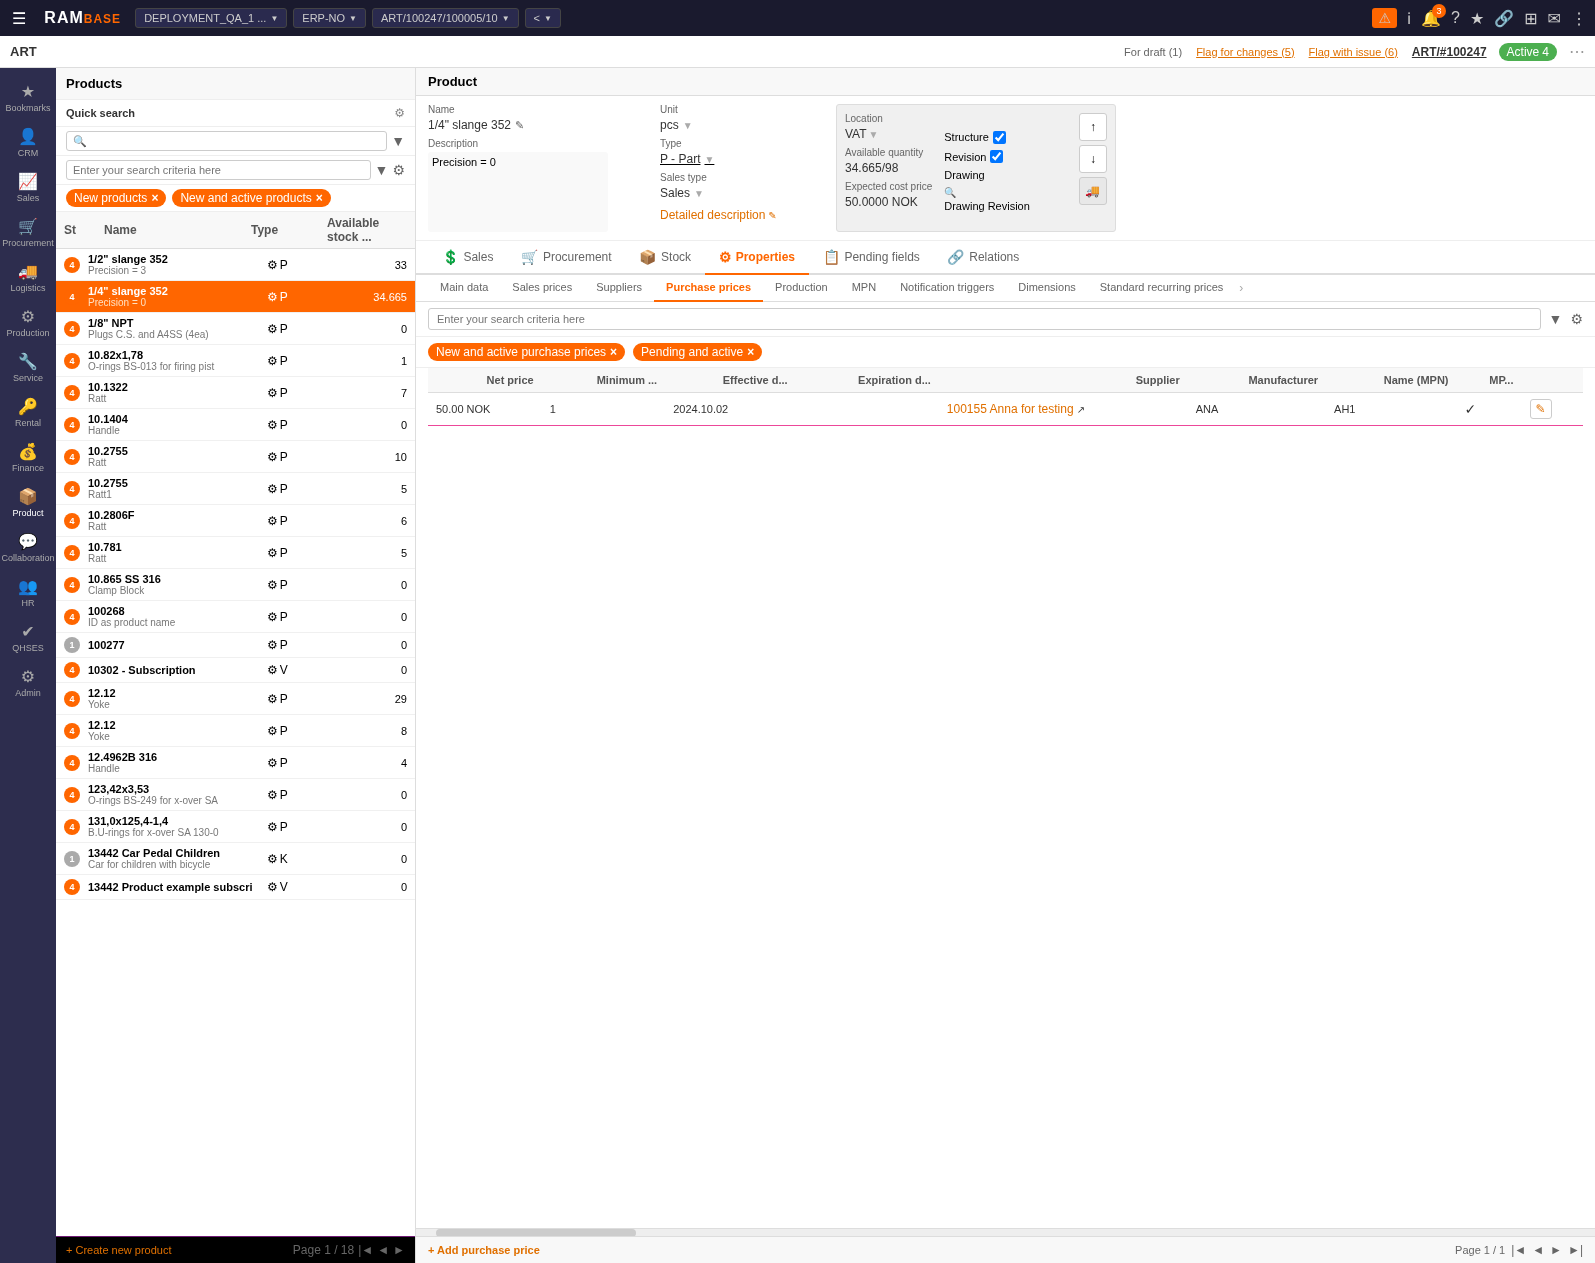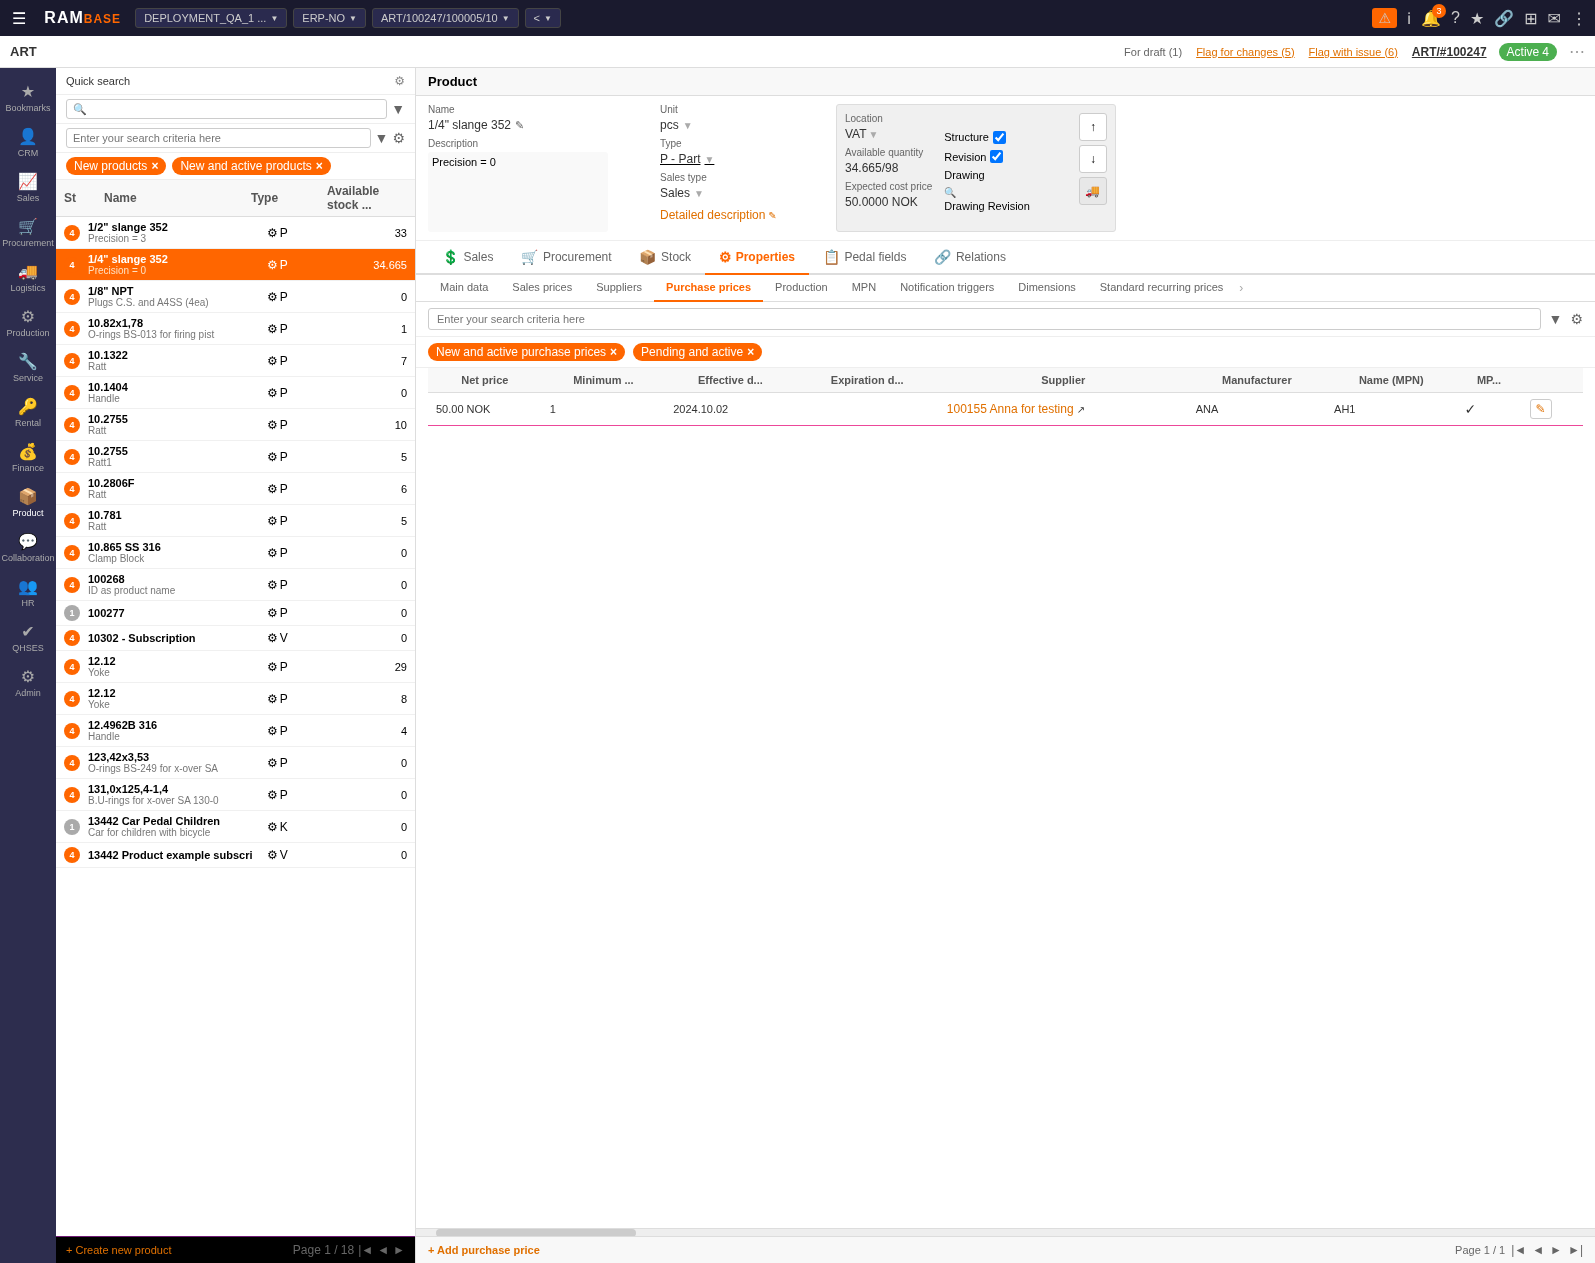--- a/index.html
+++ b/index.html
@@ -33,21 +33,21 @@
     .sidebar-item { display: flex; flex-direction: column; align-items: center; color: #aaa; padding: 6px 4px; cursor: pointer; width: 100%; text-align: center; gap: 2px; border-radius: 4px; }
     .sidebar-item.active { color: #fff; }
     .sidebar-item .s-icon { font-size: 16px; }
     .sidebar-item .s-label { font-size: 9px; color: #aaa; }
     .sidebar-item.active .s-label { color: #fff; }
 
     
     .products-panel { width: 360px; background: #fff; border-right: 1px solid #ddd; display: flex; flex-direction: column; flex-shrink: 0; overflow: hidden; }
     .panel-title { font-weight: bold; font-size: 13px; padding: 8px 10px; border-bottom: 1px solid #eee; background: #f8f8f8; }
     .quick-search { padding: 6px 10px; border-bottom: 1px solid #eee; display: flex; align-items: center; gap: 4px; }
-    .quick-search-label { font-size: 11px; color: #333; font-weight: normal; }
+    .quick-search-label { font-size: 11px; color: #333; font-weight: bold; }
     .search-row { display: flex; align-items: center; gap: 4px; padding: 4px 10px; border-bottom: 1px solid #eee; }
     .search-input { border: 1px solid #ccc; border-radius: 3px; padding: 3px 6px; flex: 1; font-size: 11px; }
     .filter-icon { color: #666; cursor: pointer; font-size: 14px; }
     .criteria-input { border: 1px solid #ccc; border-radius: 3px; padding: 3px 6px; width: 100%; font-size: 11px; color: #999; }
     .criteria-row { padding: 4px 10px; border-bottom: 1px solid #eee; display: flex; align-items: center; gap: 4px; }
     .filter-btn { background: none; border: none; cursor: pointer; font-size: 14px; color: #666; }
     .gear-btn { background: none; border: none; cursor: pointer; font-size: 14px; color: #666; }
 
     
     .tags-row { padding: 4px 10px; display: flex; gap: 6px; flex-wrap: wrap; border-bottom: 1px solid #eee; }
@@ -95,21 +95,21 @@
     
     .search-filter-row { display: flex; align-items: center; padding: 6px 12px; gap: 8px; border-bottom: 1px solid #eee; }
     .big-search { border: 1px solid #ccc; border-radius: 3px; padding: 4px 8px; flex: 1; font-size: 11px; color: #999; }
     .filter-icon-btn { background: none; border: none; cursor: pointer; font-size: 14px; color: #666; }
 
     
     .active-filters { display: flex; gap: 8px; padding: 6px 12px; border-bottom: 1px solid #eee; }
 
     
     .data-table { width: 100%; border-collapse: collapse; }
-    .data-table th { background: #f8f8f8; border-bottom: 1px solid #ddd; padding: 6px 8px; text-align: center; font-size: 11px; color: #555; font-weight: bold; cursor: pointer; }
+    .data-table th { background: #f8f8f8; border-bottom: 1px solid #ddd; padding: 6px 8px; text-align: right; font-size: 11px; color: #555; font-weight: bold; cursor: pointer; }
     .data-table td { padding: 6px 8px; border-bottom: 1px solid #ec4899; font-size: 11px; color: #333; }
     .table-container { flex: 1; overflow-y: auto; padding: 0 12px; }
     .edit-cell-btn { background: none; border: 1px solid #ccc; border-radius: 3px; cursor: pointer; color: #e07000; font-size: 12px; padding: 2px 5px; }
     .check-icon { color: #333; font-size: 14px; }
     .supplier-link { color: #e07000; text-decoration: none; cursor: pointer; }
 
     
     .table-footer { display: flex; align-items: center; justify-content: space-between; padding: 6px 12px; border-top: 1px solid #ddd; background: #f8f8f8; }
     .add-price { color: #e07000; cursor: pointer; font-size: 11px; font-weight: bold; }
     .page-info { font-size: 11px; color: #666; }
@@ -214,20 +214,21 @@
       <span class="s-icon">✔</span>
       <span class="s-label">QHSES</span>
     </div>
     <div class="sidebar-item">
       <span class="s-icon">⚙</span>
       <span class="s-label">Admin</span>
     </div>
   </div>
 
   <div class="products-panel">
+    <div class="panel-title">Products</div>
 
     <div class="quick-search">
       <span class="quick-search-label">Quick search</span>
       <span style="margin-left:auto; cursor:pointer; color:#888;">⚙</span>
     </div>
 
     <div class="search-row">
       <input class="search-input" type="text" placeholder="🔍" style="">
       <span class="filter-icon">▼</span>
     </div>
@@ -626,21 +627,21 @@
         <div class="tab-item">
       <span class="tab-icon">📦</span>
       <span>Stock</span>
     </div>
         <div class="tab-item active">
       <span class="tab-icon">⚙</span>
       <span>Properties</span>
     </div>
         <div class="tab-item">
       <span class="tab-icon">📋</span>
-      <span>Pedal fields</span>
+      <span>Pending fields</span>
     </div>
         <div class="tab-item">
       <span class="tab-icon">🔗</span>
       <span>Relations</span>
     </div>
       </div>
 
     <div class="sub-tabs" id="sub-tabs">
         <div class="sub-tab">Main data</div>
         <div class="sub-tab">Sales prices</div>

